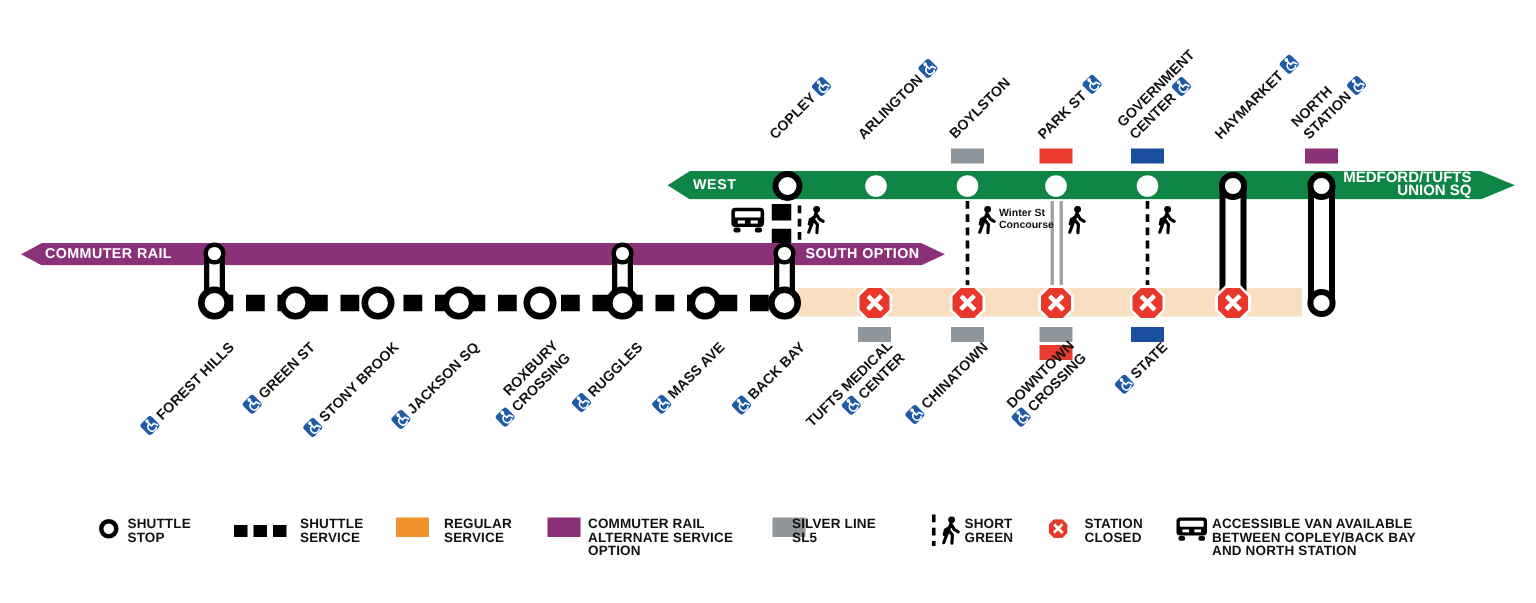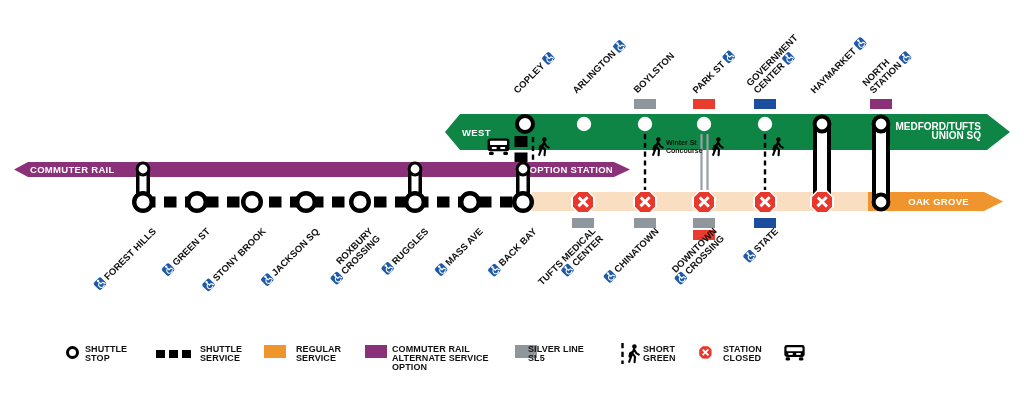--- a/index.html
+++ b/index.html
@@ -1,20 +1,20 @@
 <!DOCTYPE html>
 <html><head>
 <meta charset="utf-8">
 <style>
   html,body{margin:0;padding:0;background:#fff}
   #stage{position:relative;width:1024px;height:402px;background:#fff;overflow:hidden;
          font-family:"Liberation Sans","DejaVu Sans",sans-serif;font-weight:bold;color:#111}
 
   .band{position:absolute;display:flex;align-items:center;color:#fff;z-index:1;box-sizing:border-box}
-  #band-green{left:445px;top:114px;width:565px;height:36px;background:#0E8544;font-size:9.5px;
+  #band-green{left:445px;top:114px;width:565px;height:19px;background:#0E8544;font-size:9.5px;
     clip-path:polygon(0 50%,15px 0,calc(100% - 23px) 0,100% 50%,calc(100% - 23px) 100%,15px 100%);
     justify-content:space-between}
   #band-green .west{margin-left:17px;letter-spacing:.4px}
   #band-green .east{margin-right:29px;text-align:right;white-space:pre-line;font-size:10px;line-height:8.8px}
   #band-purple{left:14px;top:162px;width:616px;height:15px;background:#8B3179;font-size:9.5px;
     clip-path:polygon(0 50%,14px 0,calc(100% - 16px) 0,100% 50%,calc(100% - 16px) 100%,14px 100%);
     justify-content:space-between}
   #band-purple .lft{margin-left:16px;letter-spacing:.3px}
   #band-purple .rgt{margin-right:17px;letter-spacing:.3px}
   #band-orange-faded{left:532px;top:192px;width:336px;height:19px;background:#F9DEC1}
@@ -60,31 +60,28 @@
   .leg-dashes div{width:9px;height:8px;background:#000}
   .leg-swatch{position:absolute;width:22px;height:13px;z-index:5}
 </style>
 </head>
 <body>
 
 <div id="stage">
 
   <div class="band" id="band-purple">
     <span class="lft">COMMUTER RAIL</span>
-    <span class="rgt">OPTION STATION</span>
+    <span class="rgt">SOUTH OPTION</span>
   </div>
   <div class="band" id="band-green">
     <span class="west">WEST</span>
     <span class="east">MEDFORD/TUFTS
 UNION SQ</span>
   </div>
   <div class="band" id="band-orange-faded"></div>
-  <div class="band" id="band-orange">
-    <span class="rgt">OAK GROVE</span>
-  </div>
 
   <svg id="art" width="1024" height="402">
     <defs>
       <symbol id="sym-walker" viewBox="0 0 14 22">
         <circle cx="8" cy="2.8" r="2.5"></circle>
         <path d="M7.6 5.4 L5.6 10.6 L2.2 19.6 M5.8 10.4 L8.6 14 L8.2 20 M7.6 5.9 L10 10 L12.8 11.6 M6.9 8.2 L3.4 10.2 L2.6 13.6" fill="none" stroke="#000" stroke-width="2.3" stroke-linecap="round"></path>
       </symbol>
       <symbol id="sym-van" viewBox="0 0 26 20">
         <rect x="1.5" y="1.5" width="23" height="13.5" rx="2.8" fill="#000"></rect>
         <rect x="4" y="4" width="18" height="4.5" rx="0.8" fill="#fff"></rect>
@@ -347,14 +344,17 @@
   <div class="leg-text" style="left:643px;top:345px">SHORT
 GREEN</div>
   <div class="xstop small" style="left:698px;top:345px">
       <div class="oct-outer"></div>
       <div class="oct-inner"></div>
       <div class="xbar a"></div>
       <div class="xbar b"></div>
     </div>
   <div class="leg-text" style="left:723px;top:345px">STATION
 CLOSED</div>
+  <div class="leg-text" style="left:808px;top:345px">ACCESSIBLE VAN AVAILABLE
+BETWEEN COPLEY/BACK BAY
+AND NORTH STATION</div>
 
 </div>
 
 </body></html>

